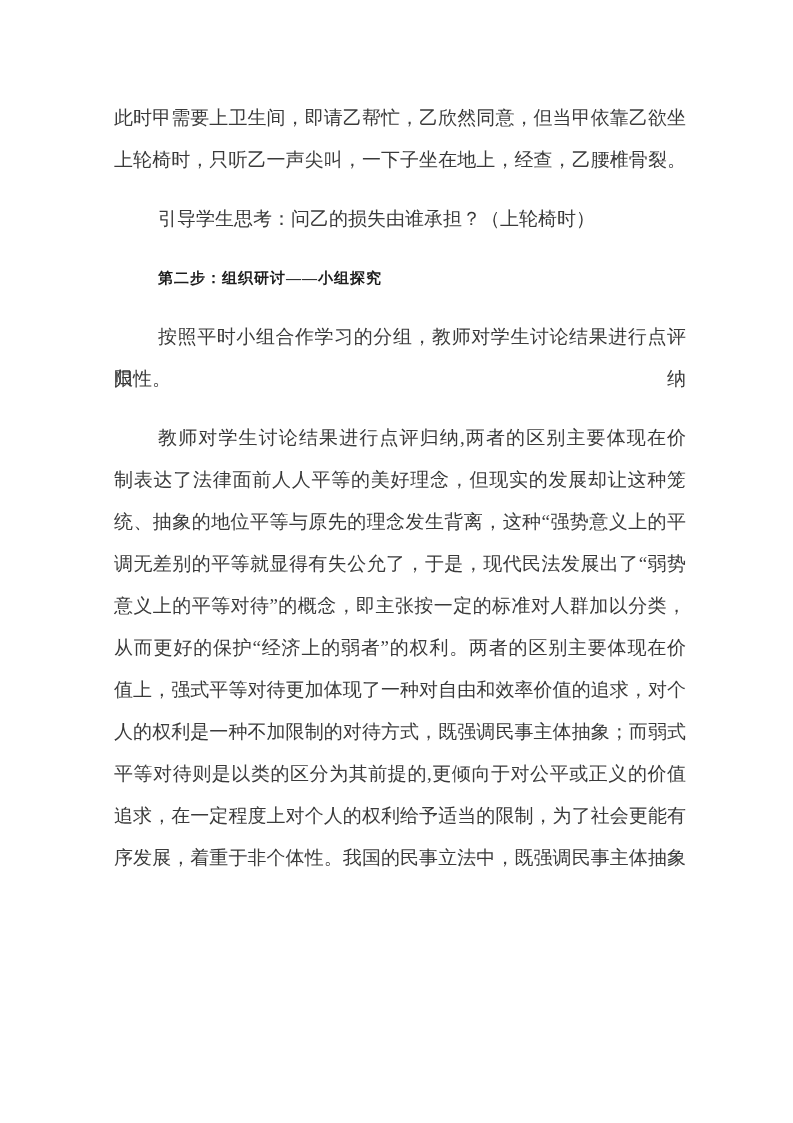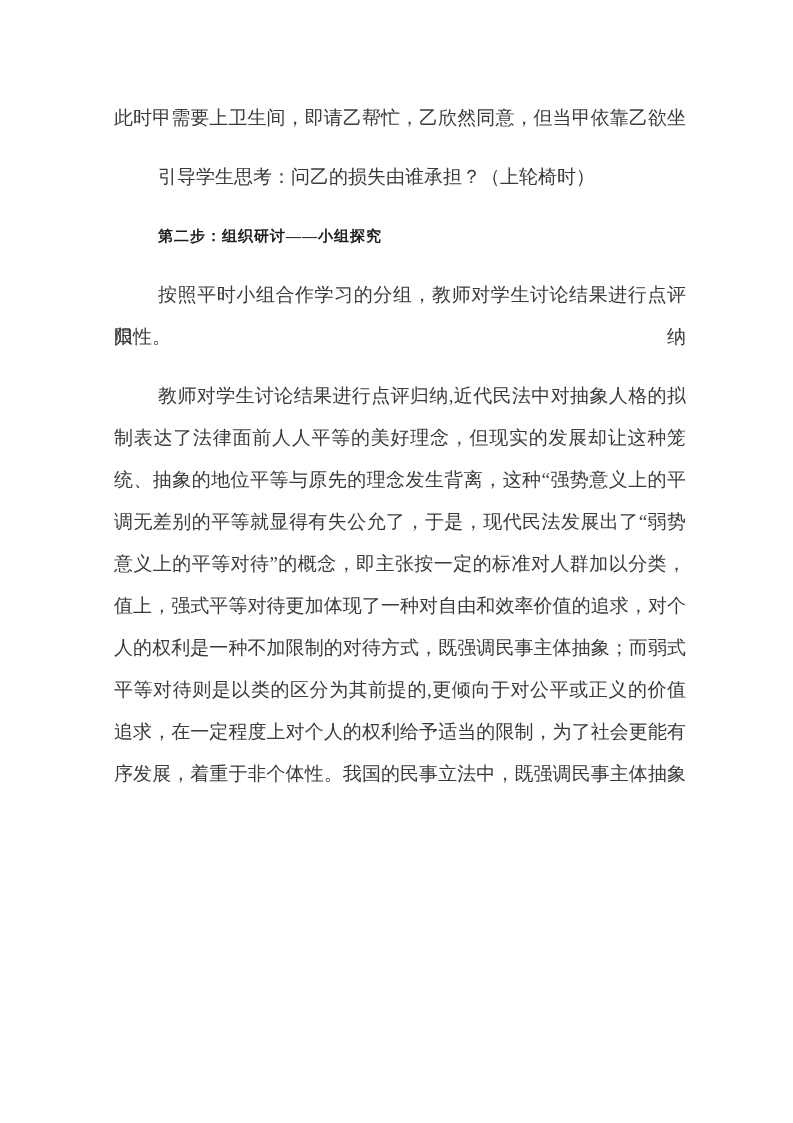--- a/index.html
+++ b/index.html
@@ -50,42 +50,44 @@
   }
 </style>
 </head>
 <body>
 
 <div class="page">
   <div class="content">
 
     <div class="block">
       <div class="line fill">此时甲需要上卫生间，即请乙帮忙，乙欣然同意，但当甲依靠乙欲坐</div>
+      <div class="line fill">上轮椅时，只听乙一声尖叫，一下子坐在地上，经查，乙腰椎骨裂。</div>
     </div>
 
     <div class="block">
       <div class="line ind">引导学生思考：问乙的损失由谁承担？（上轮椅时）</div>
     </div>
 
     <div class="block heading">
       <div class="line ind">第二步：组织研讨——小组探究</div>
     </div>
 
     <div class="block">
       <div class="line ind fill">按照平时小组合作学习的分组，教师对学生讨论结果进行点评归纳</div>
       <div class="line">限性。</div>
     </div>
 
 
     <div class="block">
-      <div class="line ind fill">教师对学生讨论结果进行点评归纳,近代民法中对抽象人格的拟</div>
+      <div class="line ind fill">教师对学生讨论结果进行点评归纳,两者的区别主要体现在价</div>
       <div class="line fill">制表达了法律面前人人平等的美好理念，但现实的发展却让这种笼</div>
       <div class="line fill">统、抽象的地位平等与原先的理念发生背离，这种“强势意义上的平</div>
       <div class="line fill">调无差别的平等就显得有失公允了，于是，现代民法发展出了“弱势</div>
       <div class="line fill">意义上的平等对待”的概念，即主张按一定的标准对人群加以分类，</div>
+      <div class="line fill">从而更好的保护“经济上的弱者”的权利。两者的区别主要体现在价</div>
       <div class="line fill">值上，强式平等对待更加体现了一种对自由和效率价值的追求，对个</div>
       <div class="line fill">人的权利是一种不加限制的对待方式，既强调民事主体抽象；而弱式</div>
       <div class="line fill">平等对待则是以类的区分为其前提的,更倾向于对公平或正义的价值</div>
       <div class="line fill">追求，在一定程度上对个人的权利给予适当的限制，为了社会更能有</div>
       <div class="line fill">序发展，着重于非个体性。我国的民事立法中，既强调民事主体抽象</div>
     </div>
 
   </div>
 </div>
 

